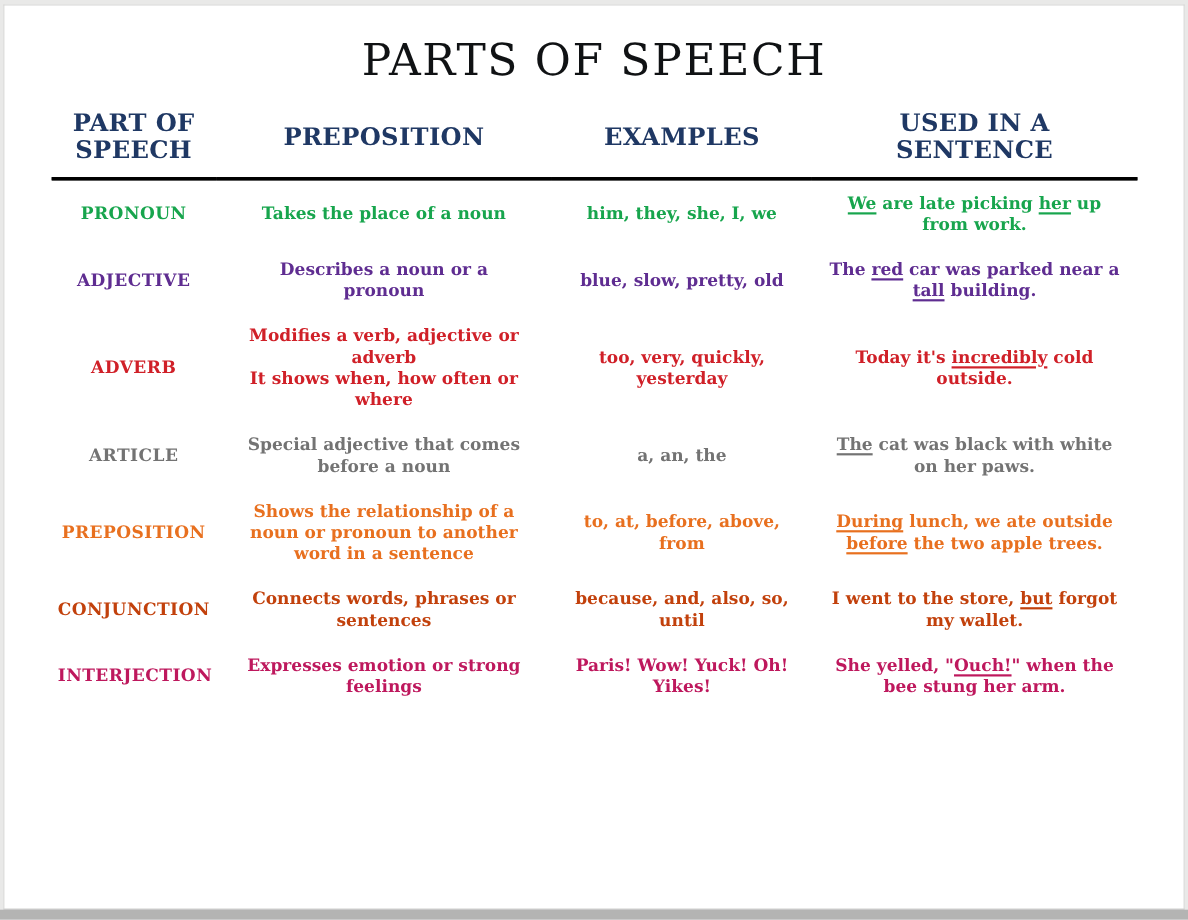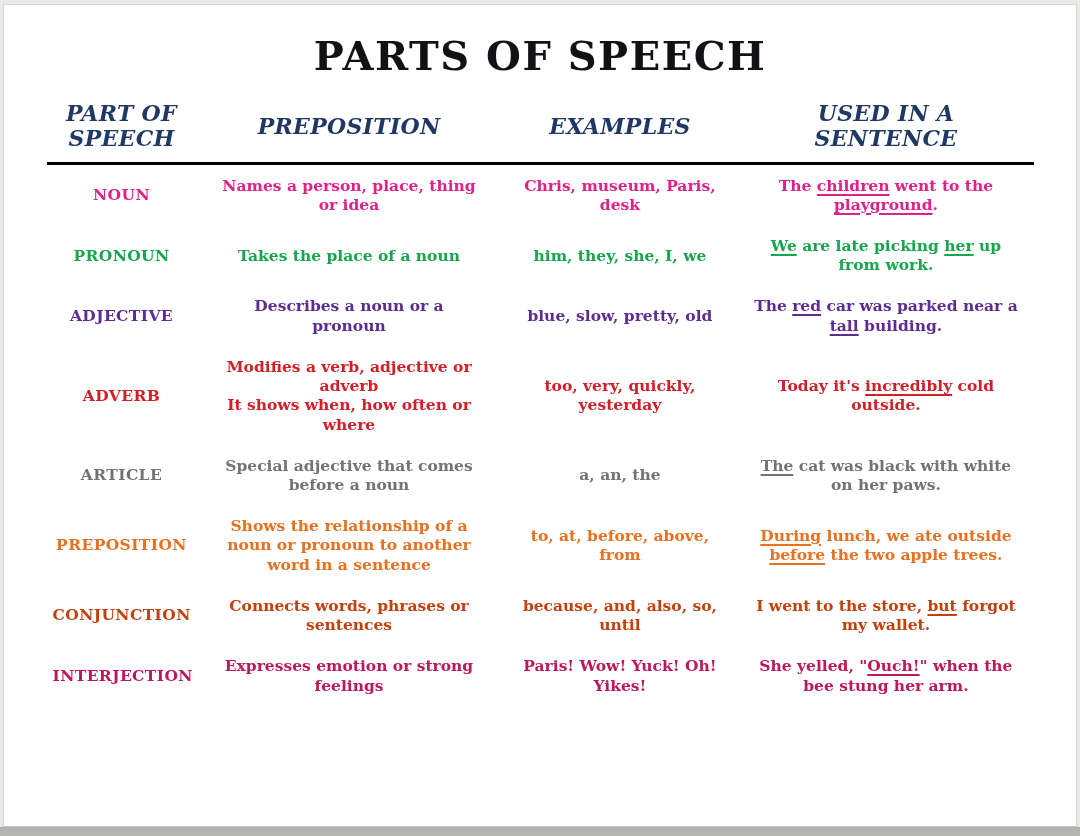--- a/index.html
+++ b/index.html
@@ -18,21 +18,21 @@
   }
   .bottom-strip {
     position: absolute;
     left: 0; right: 0; bottom: 0; height: 9px;
     background: #b4b4b3;
   }
   .page-title {
     text-align: center;
     margin-top: 27px;
     font-size: 40px;
-    font-weight: bold;
+    font-weight: normal;
     letter-spacing: 1.5px;
     color: #101214;
   }
   table.pos-table {
     width: 987px;
     margin: 22px auto 0 auto;
     border-collapse: collapse;
     table-layout: fixed;
   }
   col.c-part { width: 15.2%; }
@@ -43,21 +43,20 @@
     font-size: 22px;
     font-weight: bold;
     color: #1f3864;
     letter-spacing: 0.3px;
     text-align: center;
     vertical-align: middle;
     white-space: pre-line;
     line-height: 1.15;
     padding: 0 4px 10px 4px;
     border-bottom: 3px solid #000000;
-    font-style: italic;
   }
   tbody td {
     text-align: center;
     vertical-align: middle;
     font-weight: bold;
     font-size: 15.5px;
     line-height: 1.24;
     padding: 11px 6px;
   }
   td .cell-inner {
@@ -91,26 +90,20 @@
       <tr>
         <th>PART OF
 SPEECH</th>
         <th>PREPOSITION</th>
         <th>EXAMPLES</th>
         <th>USED IN A
 SENTENCE</th>
       </tr>
     </thead>
     <tbody id="table-body">
-        <tr style="color: rgb(224, 33, 138);">
-          <td class="part-cell">NOUN</td>
-          <td class="def-cell"><div class="cell-inner">Names a person, place, thing or idea</div></td>
-          <td class="ex-cell"><div class="cell-inner">Chris, museum, Paris, desk</div></td>
-          <td class="sent-cell"><div class="cell-inner"><span>The </span><span class="u">children</span><span> went to the </span><span class="u">playground</span><span>.</span></div></td>
-        </tr>
         <tr style="color: rgb(23, 165, 77);">
           <td class="part-cell">PRONOUN</td>
           <td class="def-cell"><div class="cell-inner">Takes the place of a noun</div></td>
           <td class="ex-cell"><div class="cell-inner">him, they, she, I, we</div></td>
           <td class="sent-cell"><div class="cell-inner"><span class="u">We</span><span> are late picking </span><span class="u">her</span><span> up from work.</span></div></td>
         </tr>
         <tr style="color: rgb(95, 45, 145);">
           <td class="part-cell">ADJECTIVE</td>
           <td class="def-cell"><div class="cell-inner">Describes a noun or a pronoun</div></td>
           <td class="ex-cell"><div class="cell-inner">blue, slow, pretty, old</div></td>

